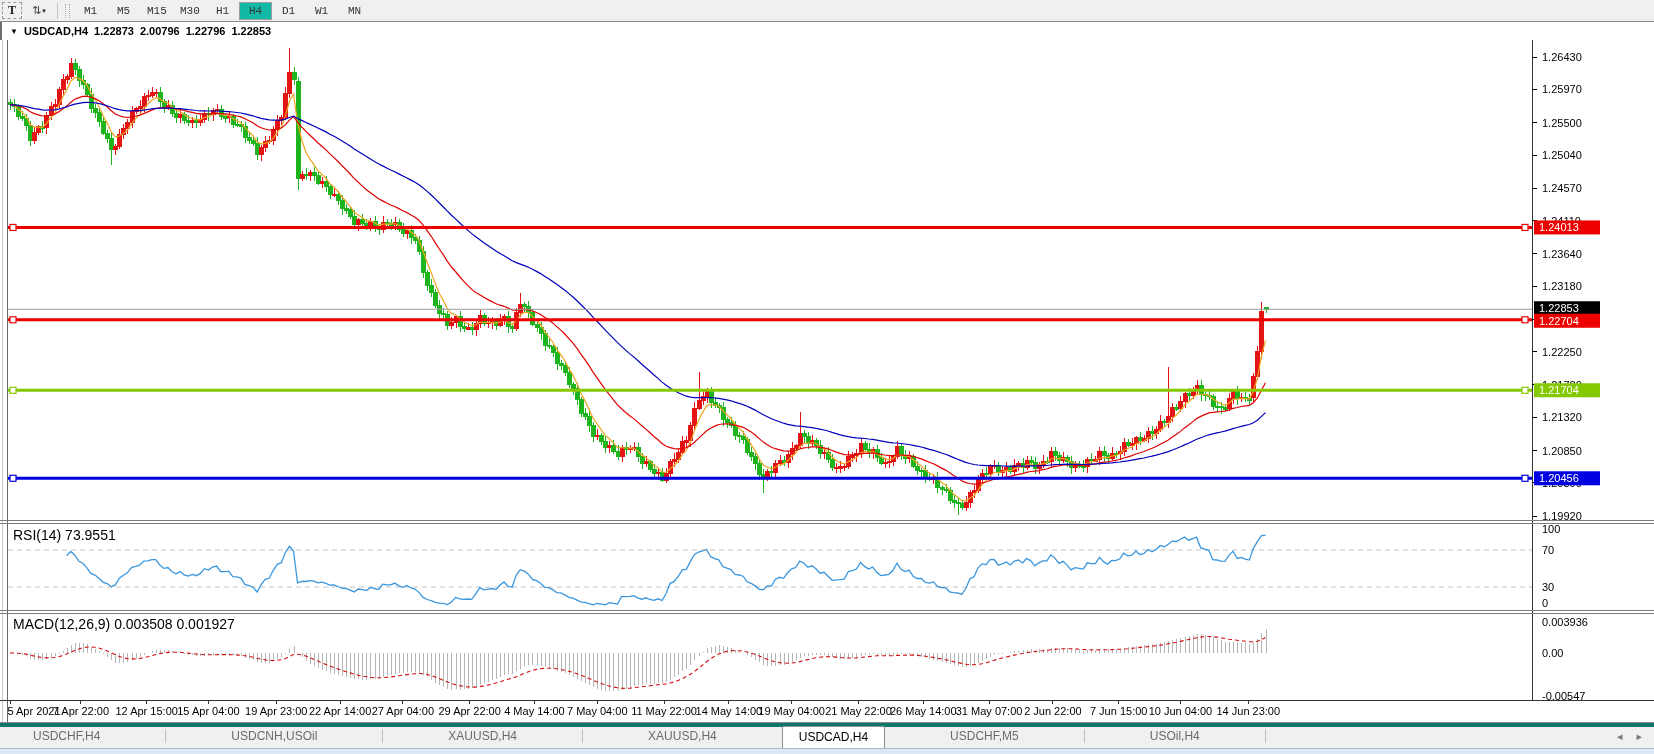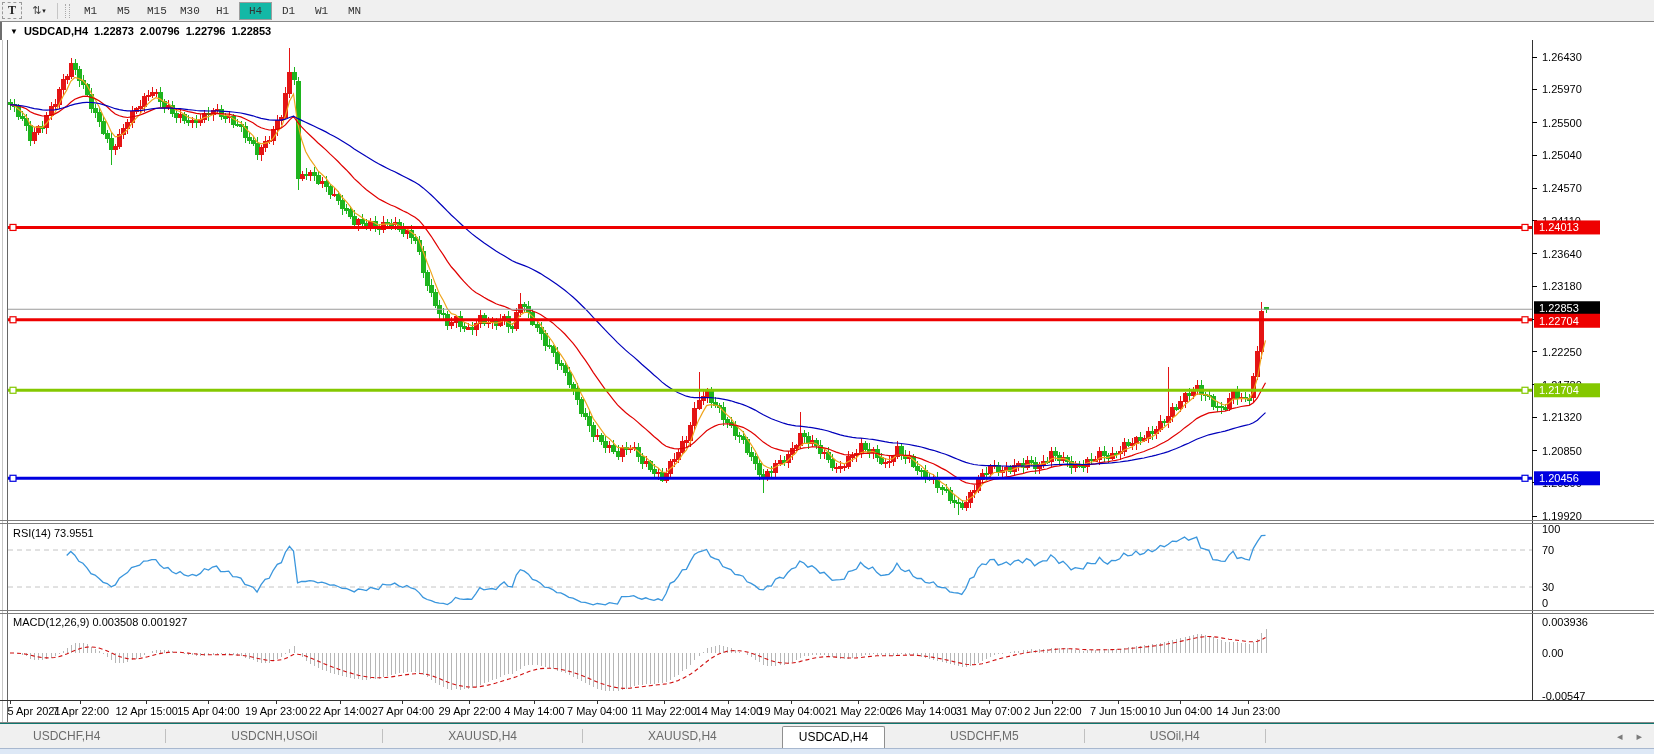--- a/index.html
+++ b/index.html
@@ -17,23 +17,23 @@
   .grip{width:3px;height:14px;border-left:1px dotted #aaa;border-right:1px dotted #aaa;margin:0 4px;}
   .tfbtn{height:18px;width:33px;background:transparent;border:1px solid transparent;
          font-size:11px;color:#333;font-family:Liberation Mono, monospace;cursor:default;}
   .tfbtn.active{background:#14b8a6;border:1px solid #9d9d9d;}
   .titlebar{position:absolute;top:22px;left:0;width:1654px;height:18px;background:#ffffff;
             border-left:2px solid #6e6e6e;display:flex;align-items:center;font-size:11px;
             font-weight:700;color:#000;z-index:4;}
   .titlebar .tri{font-size:8px;margin:0 6px 0 8px;}
   .titlebar span{margin-right:6px;}
   #chart{position:absolute;top:40px;left:0;background:#fff;z-index:1;}
-  .indlabel{position:absolute;left:13px;font-size:11px;color:#000;z-index:3;}
+  .indlabel{position:absolute;left:13px;font-size:14px;color:#000;z-index:3;}
   .tabsrow{position:absolute;top:723px;left:0;width:1654px;height:25px;background:#f0f0f0;
-           border-top:1px solid #0f766e;display:flex;align-items:flex-end;z-index:5;padding-left:16px;box-sizing:border-box;gap:48px;}
+           border-top:4px solid #0f766e;display:flex;align-items:flex-end;z-index:5;padding-left:16px;box-sizing:border-box;gap:48px;}
   .tab{font-size:12px;color:#6b6b6b;padding:3px 16px 4px 16px;border:1px solid transparent;white-space:nowrap;}
   .tab.active{background:#ffffff;color:#000;border:1px solid #8f8f8f;border-bottom:1px solid #fff;
               border-radius:2px 2px 0 0;margin-bottom:-1px;}
   .tabsep{width:1px;height:14px;background:#c0c0c0;margin:0 0 5px 0;}
   .tabarrows{position:absolute;right:12px;bottom:5px;display:flex;gap:14px;color:#7a7a7a;font-size:11px;}
   .statusstrip{position:absolute;top:748px;left:0;width:1654px;height:6px;background:#dde8f6;
                border-top:1px solid #a8b8cf;z-index:5;}
 </style>
 </head>
 <body>

